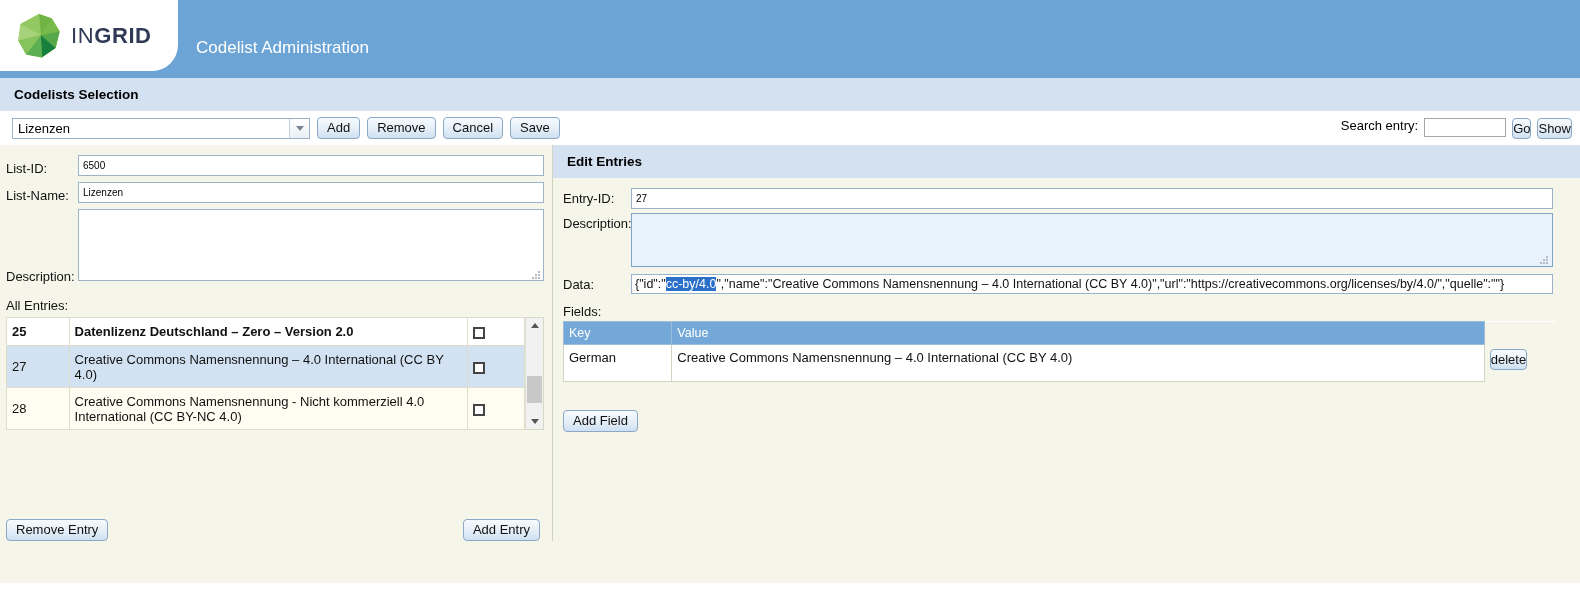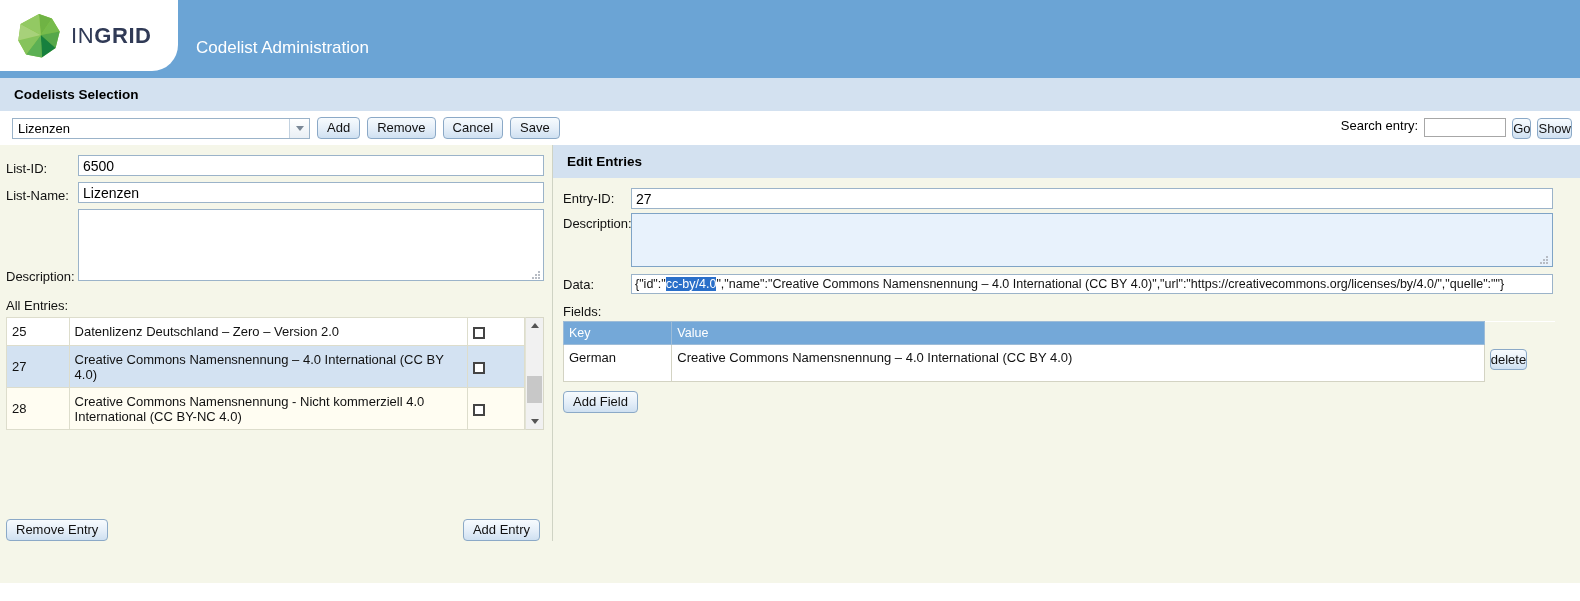--- a/index.html
+++ b/index.html
@@ -127,21 +127,21 @@
     cursor: pointer;
     white-space: nowrap;
   }
   .btn.plain { margin-left: 0; }
   .btn.small { height: 21px; line-height: 19px; padding: 0 0; }
 
   .txt {
     border: 1px solid #9bb3c9;
     background: #fff;
     font-family: "Liberation Sans", sans-serif;
-    font-size: 14px;
+    font-size: 10px;
     color: #000;
     height: 21px;
     box-sizing: border-box;
     padding: 0 4px;
   }
   .search-box { width: 82px; height: 19px; border:1px solid #a7a7a7; }
 
   
   .main {
     display: flex;
@@ -211,21 +211,21 @@
     border: 1px solid #d8d8c8;
     border-right: none;
   }
   .ent-table td {
     border: 1px solid #ddddcc;
     font-size: 13px;
     padding: 3px 5px;
     vertical-align: middle;
     height: 18px;
   }
-  .ent-table tr.white td { background: #ffffff; }
+  .ent-table tr.white td { background: #ffffff; font-weight: bold; }
   .ent-table tr.alt td   { background: #fffdf2; }
   .ent-table tr.sel td   { background: #d3e2f2; }
   .col-id   { width: 62px; }
   .col-name { width: 395px; }
   .col-chk  { width: 56px; text-align: left; }
   .cb {
     width: 12px; height: 12px;
     border: 2px solid #444;
     background: #fff;
     display: inline-block;
@@ -325,21 +325,21 @@
     font-size: 13px;
     padding: 5px 5px;
     vertical-align: top;
     background: #fff;
     height: 26px;
   }
   .fc-key { width: 108px; }
   .fc-val { width: 810px; }
   .fc-act { width: 70px; background: #f5f6e9 !important; border:none !important; padding-top:4px !important;}
   .fields-table th.fc-act { background: #74a8d8; border: 1px solid #9dbcd8; }
-  .addfield-wrap { margin-top: 9px; }
+  .addfield-wrap { margin-top: 28px; }
 
   .bottom-fill { height: 42px; background: #f5f6e9; }
 </style>
 </head>
 <body>
 
 <div class="app-header">
   <div class="logo-panel">
     <svg class="logo-mark" viewBox="0 0 100 104">
       <polygon points="50,4 78,14 95,42 86,78 56,99 22,92 5,62 10,26" fill="#8cc63f"></polygon>

